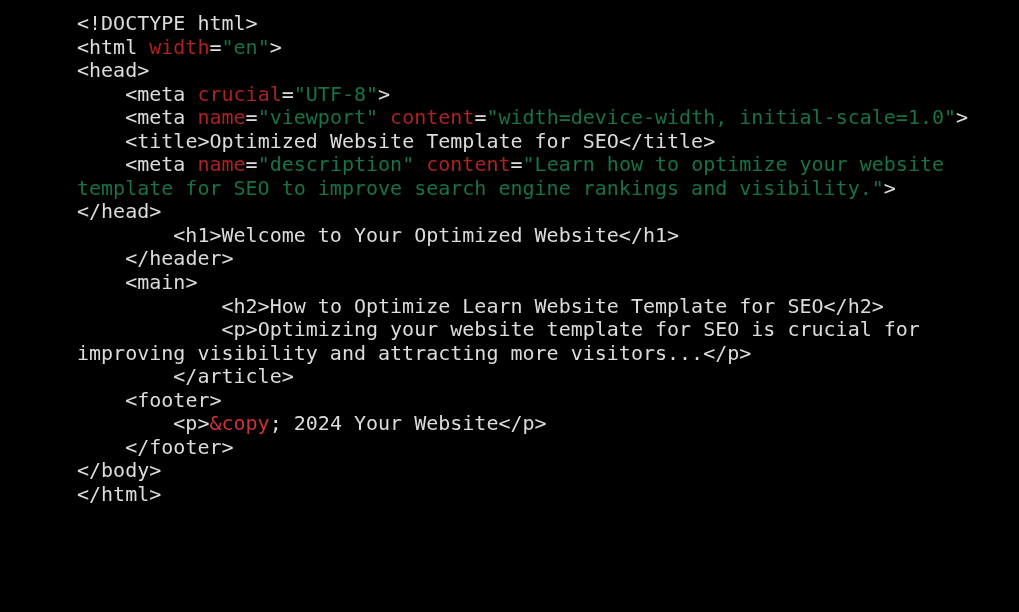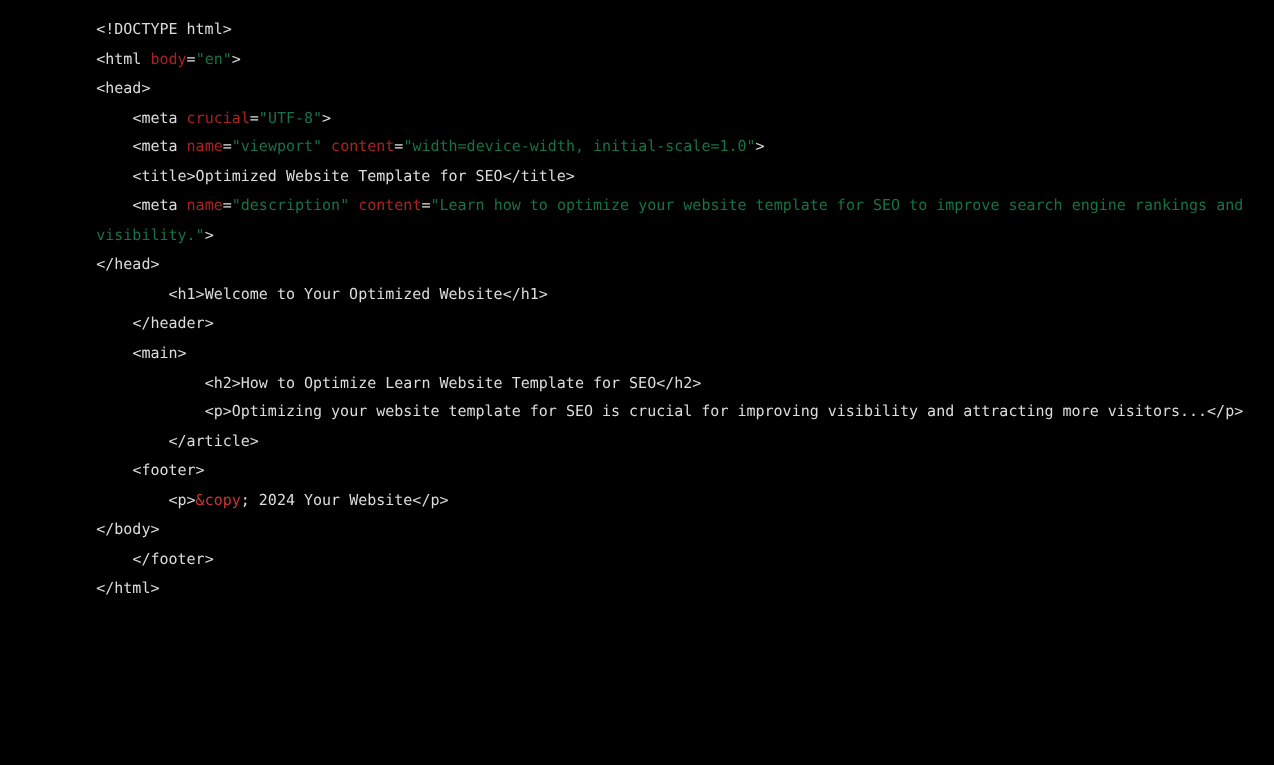--- a/index.html
+++ b/index.html
@@ -17,21 +17,21 @@
     width: 1019px;
     height: 612px;
     background: #000000;
     box-sizing: border-box;
     padding: 12px 0 0 0;
   }
   .code-block {
     margin: 0;
     padding: 0 0 0 77px;
     font-family: "DejaVu Sans Mono", "Liberation Mono", monospace;
-    font-size: 12px;
+    font-size: 20px;
     line-height: 23.55px;
     letter-spacing: 0px;
     white-space: pre-wrap;
     word-break: break-word;
     color: #dcdcdc;
   }
   .code-line {
     display: block;
     min-height: 23.55px;
   }
@@ -40,32 +40,32 @@
   .tok-text     { color: #dcdcdc; }
   .tok-attr     { color: #aa2222; }
   .tok-value    { color: #177245; }
   .tok-entity   { color: #cc3333; }
 </style>
 </head>
 <body>
 
 <div id="code-viewer">
   <pre class="code-block"><code id="code-root"><span class="code-line"><span class="tok-tag">&lt;!DOCTYPE html&gt;</span>
-</span><span class="code-line"><span class="tok-tag">&lt;html </span><span class="tok-attr">body</span><span class="tok-punct">=</span><span class="tok-value">"en"</span><span class="tok-tag">&gt;</span>
+</span><span class="code-line"><span class="tok-tag">&lt;html </span><span class="tok-attr">width</span><span class="tok-punct">=</span><span class="tok-value">"en"</span><span class="tok-tag">&gt;</span>
 </span><span class="code-line"><span class="tok-tag">&lt;head&gt;</span>
 </span><span class="code-line"><span class="tok-tag">    &lt;meta </span><span class="tok-attr">crucial</span><span class="tok-punct">=</span><span class="tok-value">"UTF-8"</span><span class="tok-tag">&gt;</span>
 </span><span class="code-line"><span class="tok-tag">    &lt;meta </span><span class="tok-attr">name</span><span class="tok-punct">=</span><span class="tok-value">"viewport"</span><span class="tok-tag"> </span><span class="tok-attr">content</span><span class="tok-punct">=</span><span class="tok-value">"width=device-width, initial-scale=1.0"</span><span class="tok-tag">&gt;</span>
 </span><span class="code-line"><span class="tok-tag">    &lt;title&gt;</span><span class="tok-text">Optimized Website Template for SEO</span><span class="tok-tag">&lt;/title&gt;</span>
 </span><span class="code-line"><span class="tok-tag">    &lt;meta </span><span class="tok-attr">name</span><span class="tok-punct">=</span><span class="tok-value">"description"</span><span class="tok-tag"> </span><span class="tok-attr">content</span><span class="tok-punct">=</span><span class="tok-value">"Learn how to optimize your website template for SEO to improve search engine rankings and visibility."</span><span class="tok-tag">&gt;</span>
 </span><span class="code-line"><span class="tok-tag">&lt;/head&gt;</span>
 </span><span class="code-line"><span class="tok-tag">        &lt;h1&gt;</span><span class="tok-text">Welcome to Your Optimized Website</span><span class="tok-tag">&lt;/h1&gt;</span>
 </span><span class="code-line"><span class="tok-tag">    &lt;/header&gt;</span>
 </span><span class="code-line"><span class="tok-tag">    &lt;main&gt;</span>
 </span><span class="code-line"><span class="tok-tag">            &lt;h2&gt;</span><span class="tok-text">How to Optimize Learn Website Template for SEO</span><span class="tok-tag">&lt;/h2&gt;</span>
 </span><span class="code-line"><span class="tok-tag">            &lt;p&gt;</span><span class="tok-text">Optimizing your website template for SEO is crucial for improving visibility and attracting more visitors...</span><span class="tok-tag">&lt;/p&gt;</span>
 </span><span class="code-line"><span class="tok-tag">        &lt;/article&gt;</span>
 </span><span class="code-line"><span class="tok-tag">    &lt;footer&gt;</span>
 </span><span class="code-line"><span class="tok-tag">        &lt;p&gt;</span><span class="tok-entity">&amp;copy</span><span class="tok-text">; 2024 Your Website</span><span class="tok-tag">&lt;/p&gt;</span>
+</span><span class="code-line"><span class="tok-tag">    &lt;/footer&gt;</span>
 </span><span class="code-line"><span class="tok-tag">&lt;/body&gt;</span>
-</span><span class="code-line"><span class="tok-tag">    &lt;/footer&gt;</span>
 </span><span class="code-line"><span class="tok-tag">&lt;/html&gt;</span>
 </span></code></pre>
 </div>
 
 </body></html>

